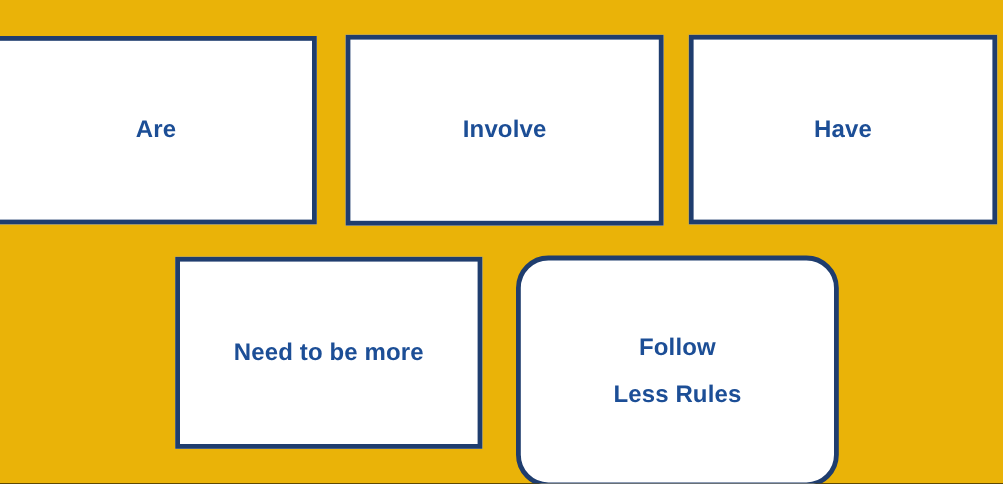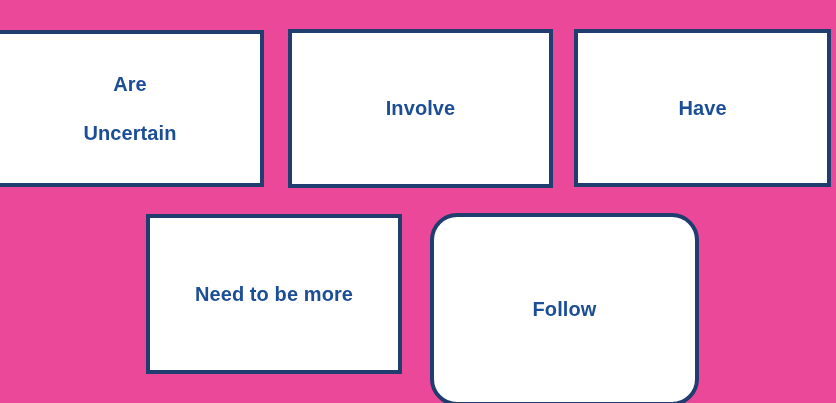--- a/index.html
+++ b/index.html
@@ -11,21 +11,21 @@
   body {
     width: 836px;
     height: 403px;
     overflow: hidden;
     font-family: "Liberation Sans", sans-serif;
   }
   #canvas {
     position: relative;
     width: 836px;
     height: 403px;
-    background: #ec4899;
+    background: #eab308;
   }
   .box {
     position: absolute;
     background: #ffffff;
     border: 4px solid #1f3d6e;
     box-sizing: border-box;
     display: flex;
     flex-direction: column;
     align-items: center;
     justify-content: center;
@@ -62,32 +62,32 @@
     left: 430px; top: 213px; width: 269px; height: 193px; border-radius: 27px;
   }
 </style>
 </head>
 <body>
 
 <div id="canvas">
 
   <div class="box row-top" id="box-unplanned-uncertain">
     <span class="box-line">Are</span>
-    <span class="box-line">Uncertain</span>
   </div>
 
   <div class="box row-top" id="box-cost-time-delays">
     <span class="box-line">Involve</span>
   </div>
 
   <div class="box row-top" id="box-less-resources">
     <span class="box-line">Have</span>
   </div>
 
   <div class="box row-bottom" id="box-adaptable-flexible">
     <span class="box-line">Need to be more</span>
   </div>
 
   <div class="box row-bottom" id="box-less-rules">
     <span class="box-line">Follow</span>
+    <span class="box-line">Less Rules</span>
   </div>
 
 </div>
 
 </body></html>

